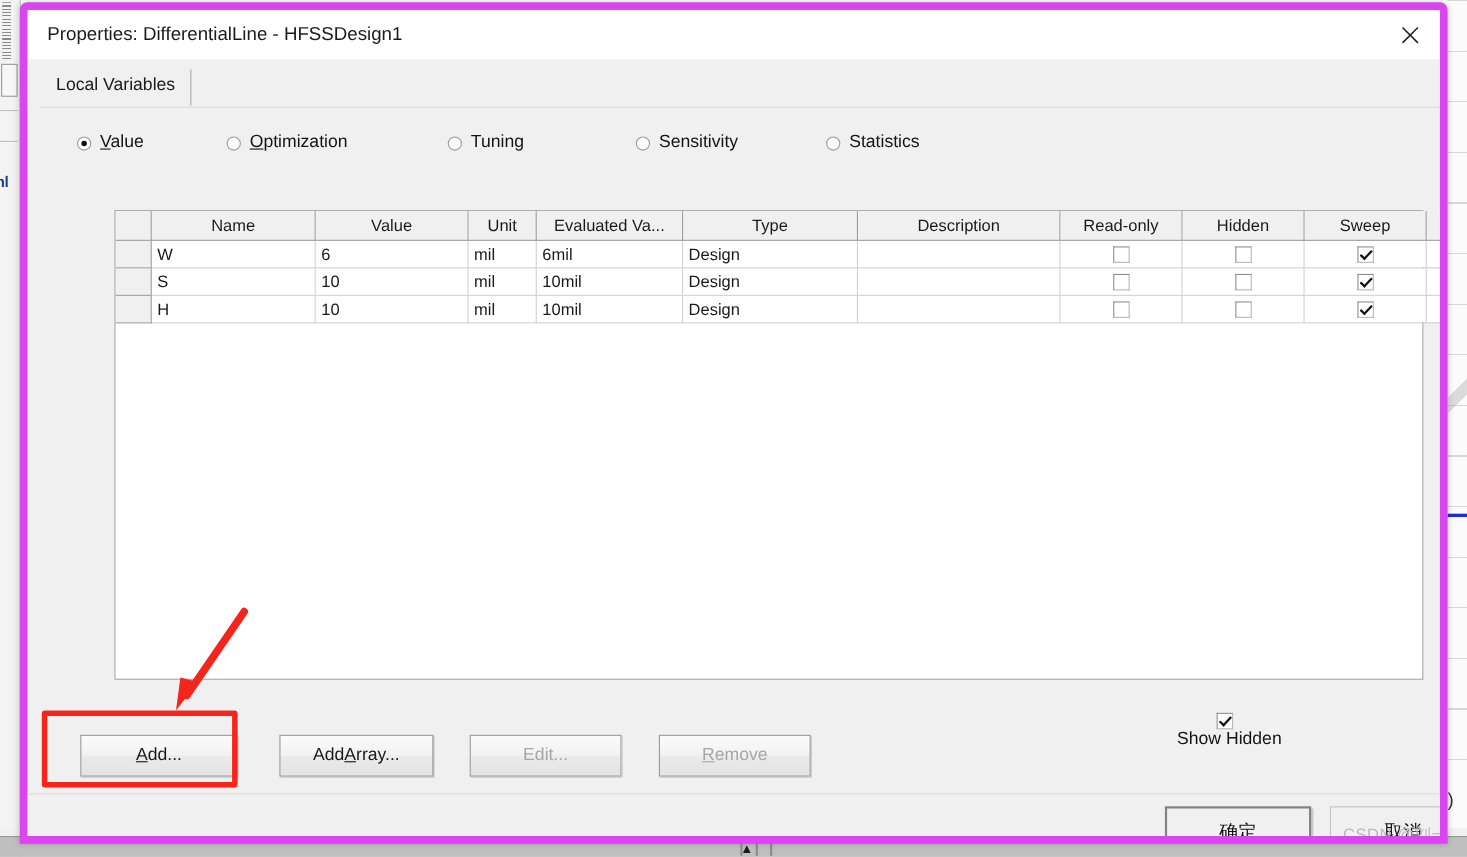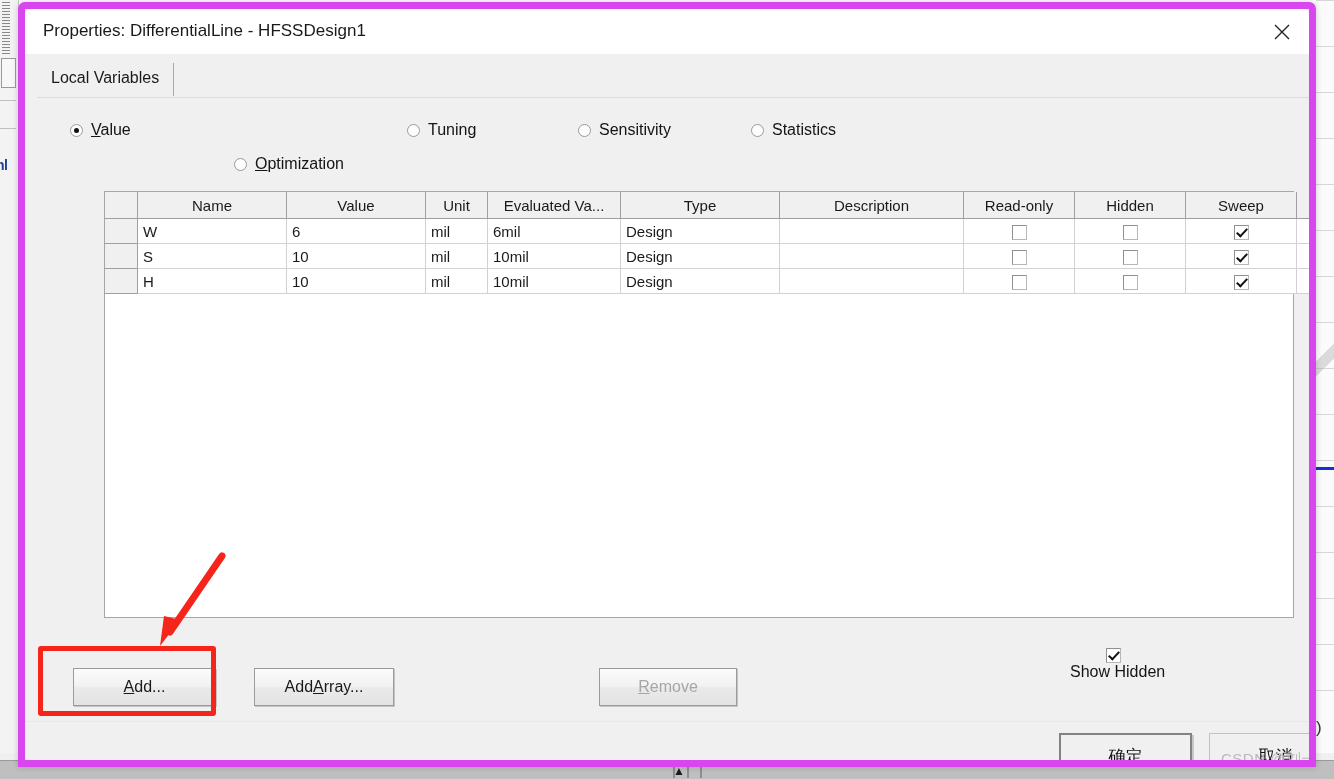--- a/index.html
+++ b/index.html
@@ -414,21 +414,21 @@
   <div id="tabstrip">
     <div id="tab-local-variables">Local Variables</div>
   </div>
   <div id="tab-underline"></div>
 
   <div id="radio-row">
       <div class="radio-item" style="left: 0px;">
         <span class="radio-circle checked"></span>
         <span class="radio-label"><span class="acc">V</span>alue</span>
       </div>
-      <div class="radio-item" style="left: 164px; margin-top: 34px;">
+      <div class="radio-item" style="left: 136px;">
         <span class="radio-circle"></span>
         <span class="radio-label"><span class="acc">O</span>ptimization</span>
       </div>
       <div class="radio-item" style="left: 337px; text-align: center;">
         <span class="radio-circle"></span>
         <span class="radio-label">Tuning</span>
       </div>
       <div class="radio-item" style="left: 508px;">
         <span class="radio-circle"></span>
         <span class="radio-label">Sensitivity</span>
@@ -495,20 +495,21 @@
             <td class="cb-cell" style="width: 110px;"><span class="cb"></span></td>
             <td class="cb-cell" style="width: 110px;"><span class="cb checked"></span></td>
             <td style="width: 20px;"></td>
           </tr>
         </tbody>
     </table>
   </div>
 
   <div class="winbtn" id="btn-add"><span class="acc">A</span>dd...</div>
   <div class="winbtn" id="btn-add-array">Add <span class="acc">A</span>rray...</div>
+  <div class="winbtn disabled" id="btn-edit">Edit...</div>
   <div class="winbtn disabled" id="btn-remove"><span class="acc">R</span>emove</div>
 
   <div id="show-hidden-row">
     <span class="cb checked"></span>
     <span id="show-hidden-label">Show Hidden</span>
   </div>
 
   <div id="footer-sep"></div>
   <div id="footer-area"></div>
   <div id="btn-ok">确定</div>

